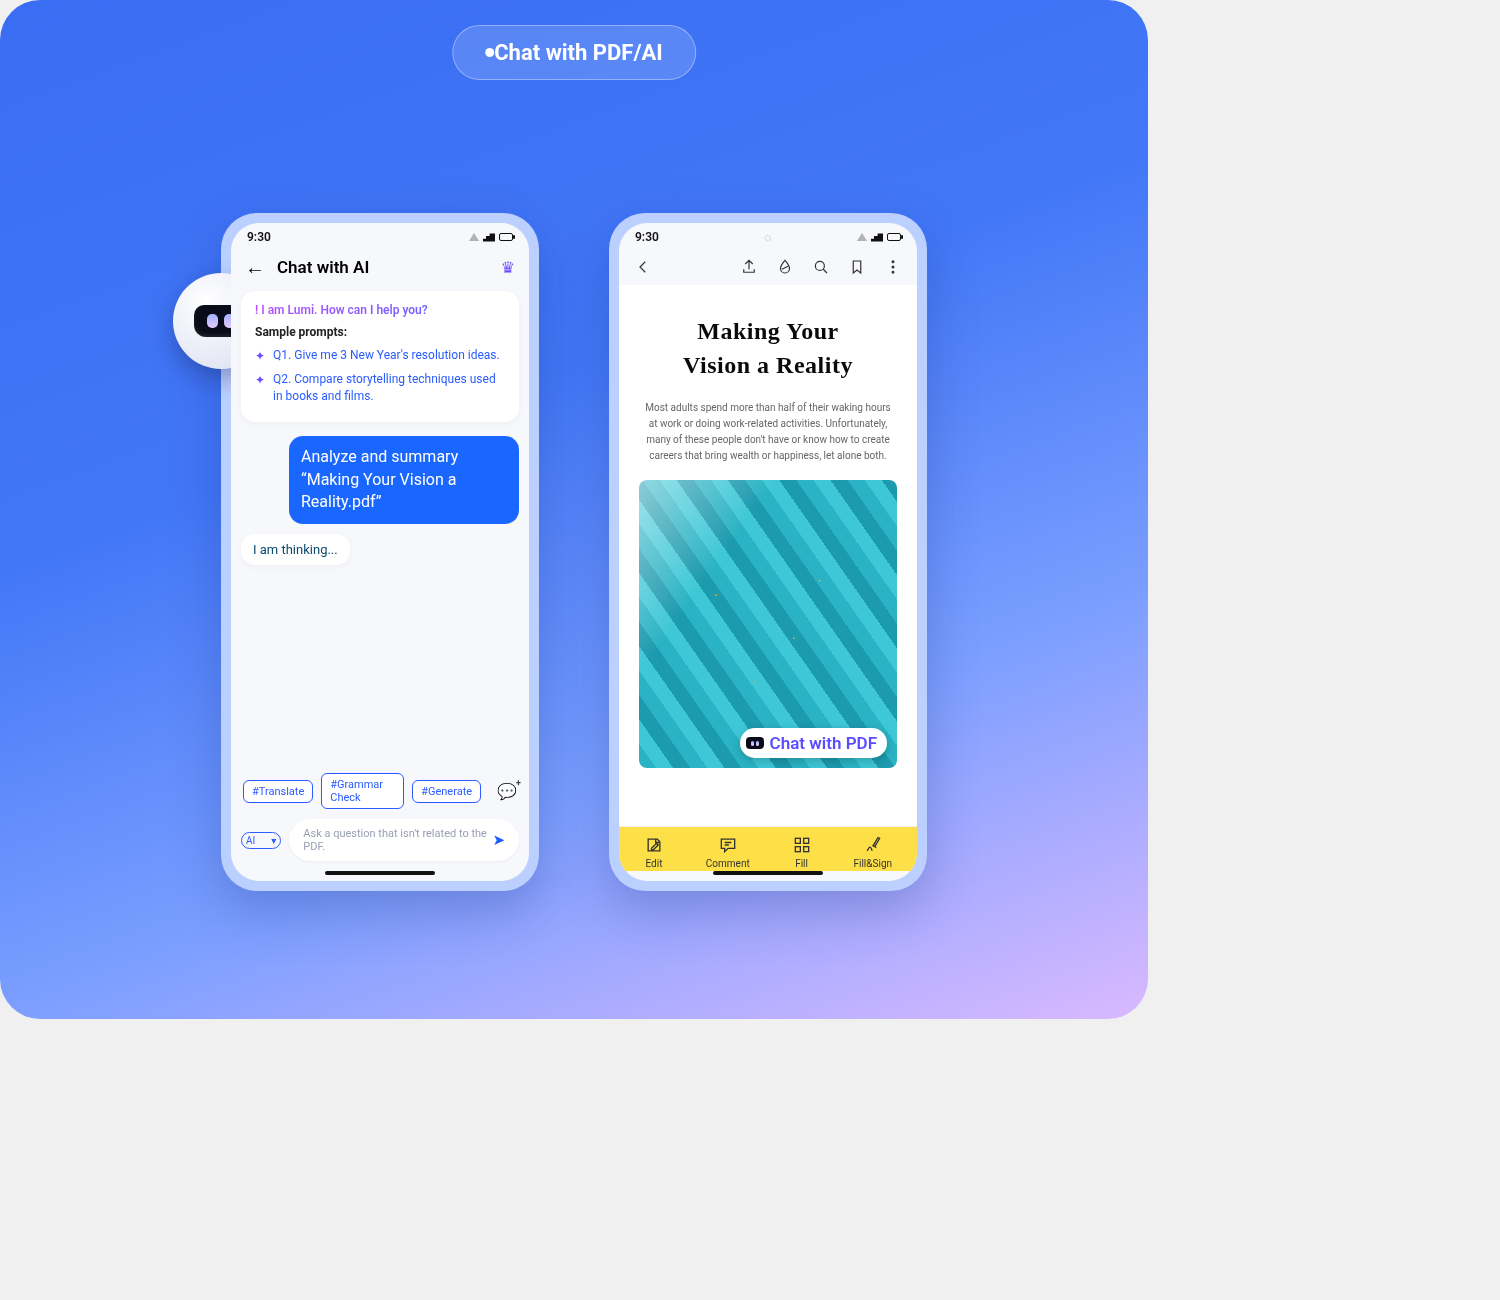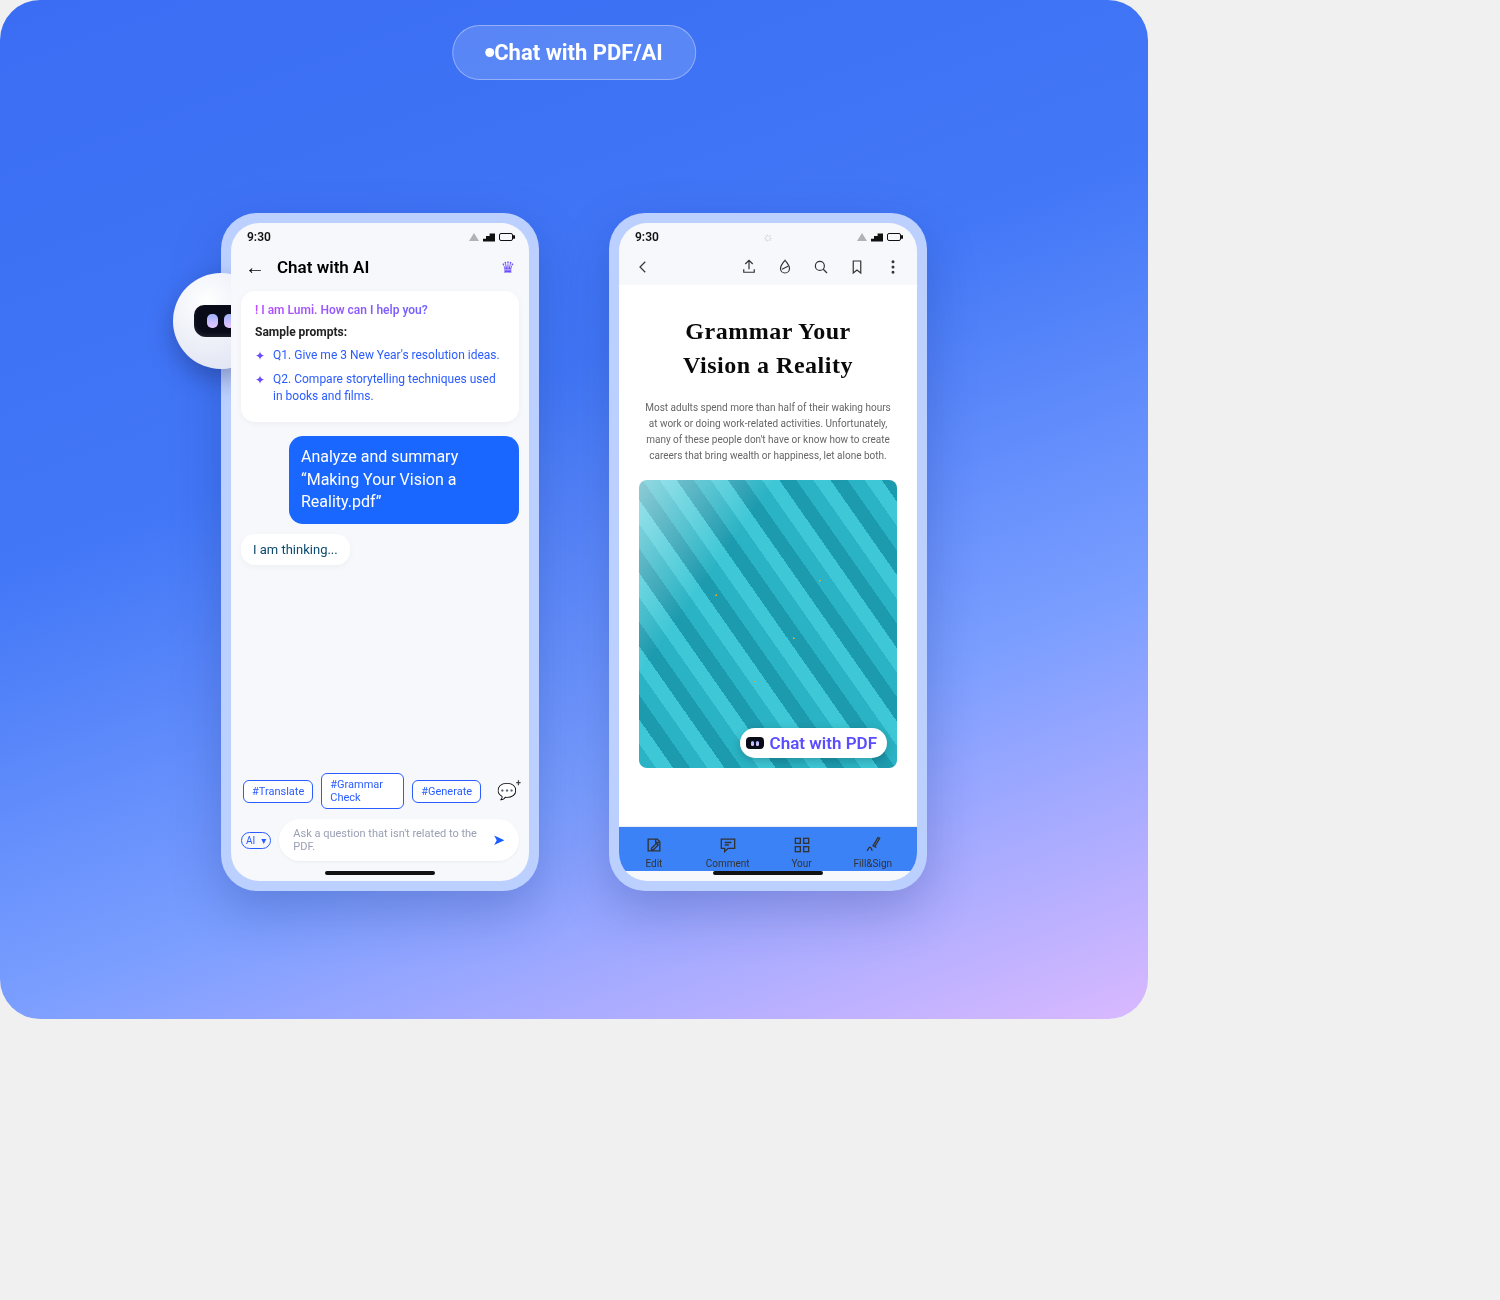--- a/index.html
+++ b/index.html
@@ -161,21 +161,21 @@
   .new-chat-icon::after{content:"+"; position:absolute; top:-4px; right:-4px; font-size:9px; font-weight:700;}
   .input-row {
     display:flex; align-items:center; gap:8px; padding: 6px 10px 10px;
   }
   .ai-toggle {
     font-size: 10px;
     border: 1px solid #2a5cff;
     color:#2a5cff;
     border-radius: 999px;
     padding: 2px 4px;
-    display:flex; align-items:center; gap:6px;
+    display:flex; align-items:center; gap:16px;
   }
   .chat-input {
     flex:1;
     background:#fff;
     border-radius: 999px;
     padding: 8px 14px;
     font-size: 11px;
     color:#9aa0b4;
     box-shadow: 0 1px 3px rgba(0,0,0,0.05);
     display:flex; align-items:center; justify-content:flex-start;
@@ -265,21 +265,21 @@
     font-weight:600;
     box-shadow: 0 3px 10px rgba(0,0,0,0.2);
   }
   .mini-face {
     width:18px; height:12px; border-radius:4px; background:#0a0b18;
     display:flex;align-items:center;justify-content:center;gap:2px;
   }
   .mini-face span{width:3px;height:5px;border-radius:2px;background:linear-gradient(#9fb3ff,#e7c8ff);}
   .bottom-tabs {
     display:flex; justify-content:space-around; padding: 8px 4px 2px;
-    background:#3b82f6;
+    background:#fde047;
     border-top: 1px solid #eee;
   }
   .tab {
     display:flex; flex-direction:column; align-items:center; gap:3px;
     font-size:10px; color:#333;
   }
   .tab svg { width:20px; height:20px; stroke:#333; stroke-width:1.6; fill:none;}
   .sun {
     position:absolute; top:6px; left:50%; transform:translateX(-50%);
     color:#ccc; font-size:13px;
@@ -397,21 +397,21 @@
           <span class="tbicon">
             <svg viewBox="0 0 24 24">
                 <circle cx="12" cy="5" r="1.2" fill="#333"></circle>
                 <circle cx="12" cy="12" r="1.2" fill="#333"></circle>
                 <circle cx="12" cy="19" r="1.2" fill="#333"></circle>
               </svg>
           </span>
         </div>
         <div class="doc-body">
           <div class="doc-title">
-            <div>Grammar Your</div>
+            <div>Making Your</div>
             <div>Vision a Reality</div>
           </div>
           <div class="doc-para">Most adults spend more than half of their waking hours at work or doing work-related activities. Unfortunately, many of these people don't have or know how to create careers that bring wealth or happiness, let alone both.</div>
           <div class="doc-image">
             <div class="float-chat">
               <span class="mini-face">
                   <span></span>
                   <span></span>
                 </span>
               <span>Chat with PDF</span>
@@ -431,21 +431,21 @@
               </svg>
             <span>Comment</span>
           </div>
           <div class="tab">
             <svg viewBox="0 0 24 24">
                 <rect x="4" y="4" width="6" height="6"></rect>
                 <rect x="14" y="4" width="6" height="6"></rect>
                 <rect x="4" y="14" width="6" height="6"></rect>
                 <rect x="14" y="14" width="6" height="6"></rect>
               </svg>
-            <span>Your</span>
+            <span>Fill</span>
           </div>
           <div class="tab">
             <svg viewBox="0 0 24 24">
                 <path d="M5 19c3-6 4-6 6 0M14 14l6-10-2-1-6 10zM14 14l2 1"></path>
               </svg>
             <span>Fill&amp;Sign</span>
           </div>
         </div>
         <div class="home-indicator"></div>
       </div>

